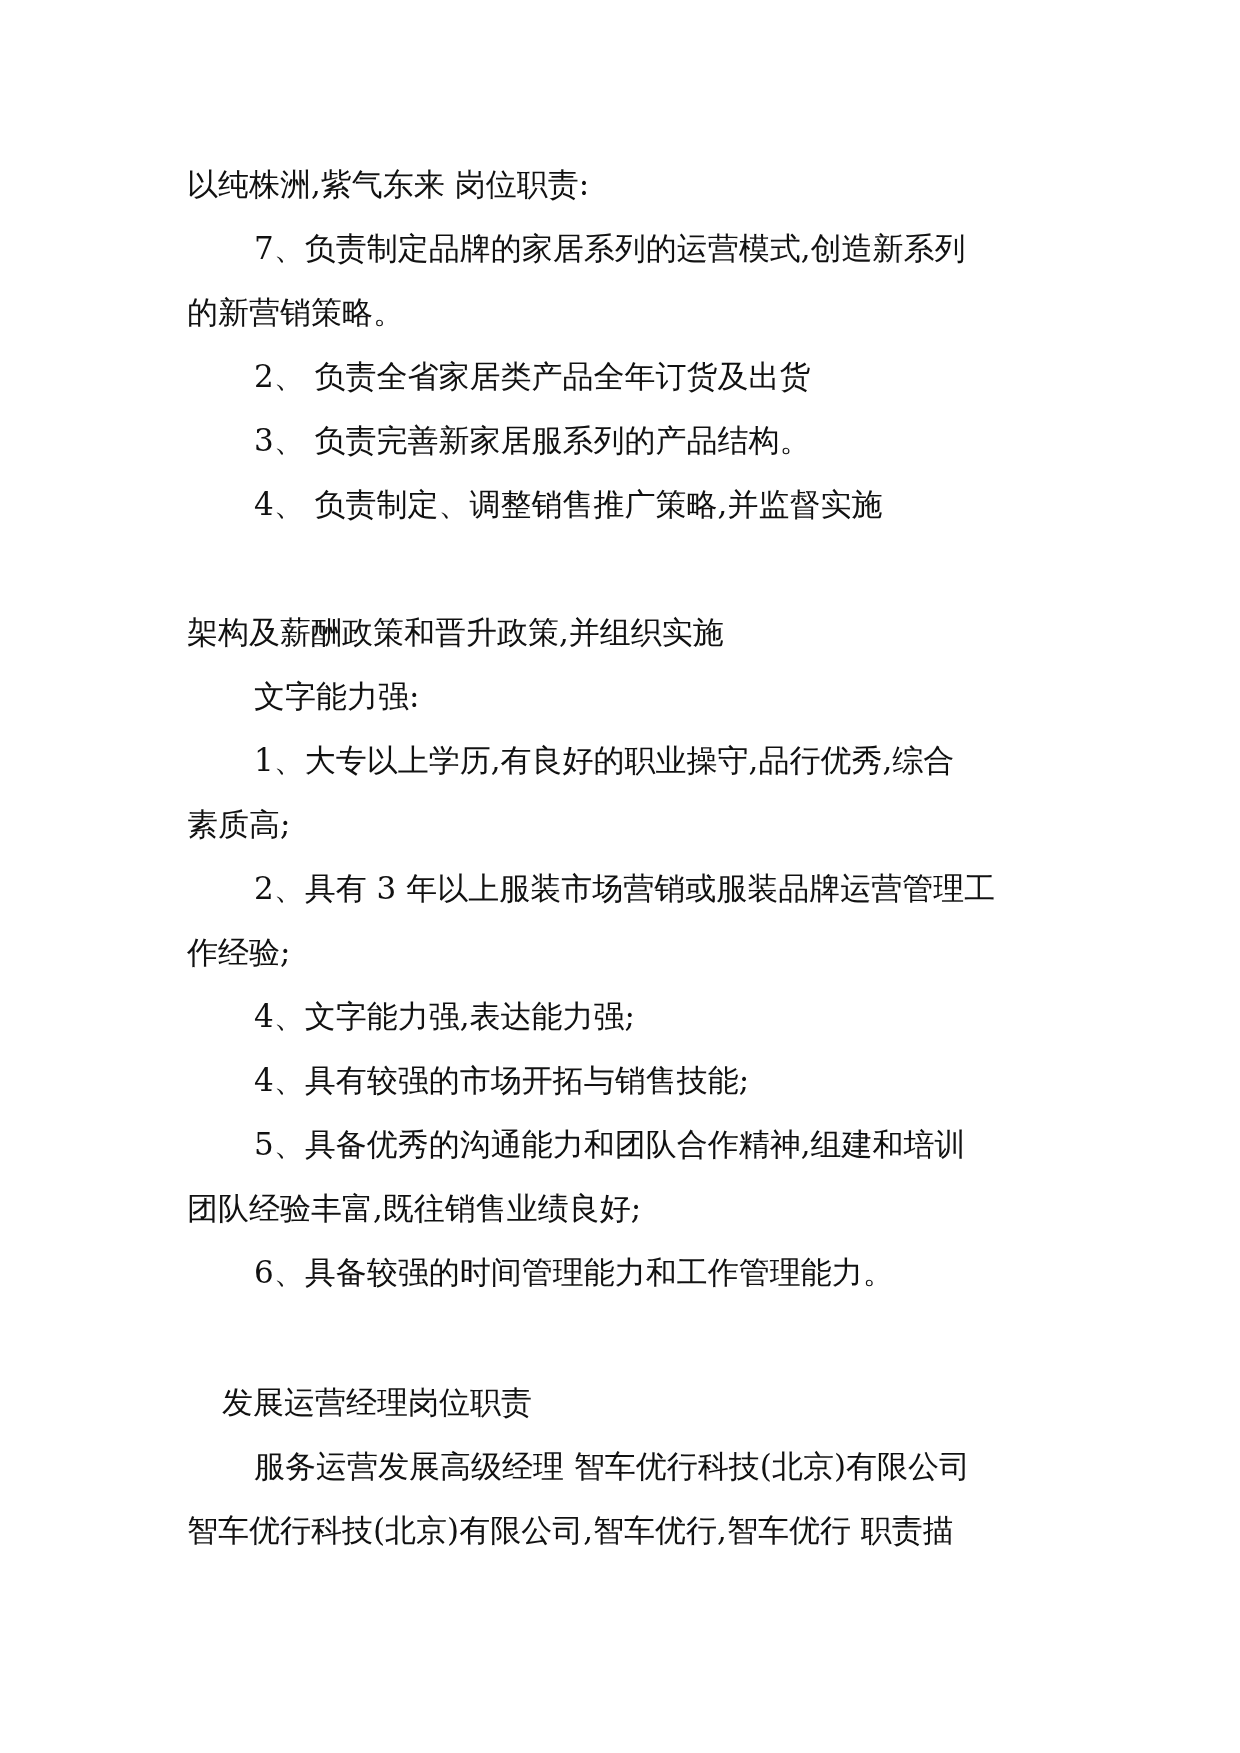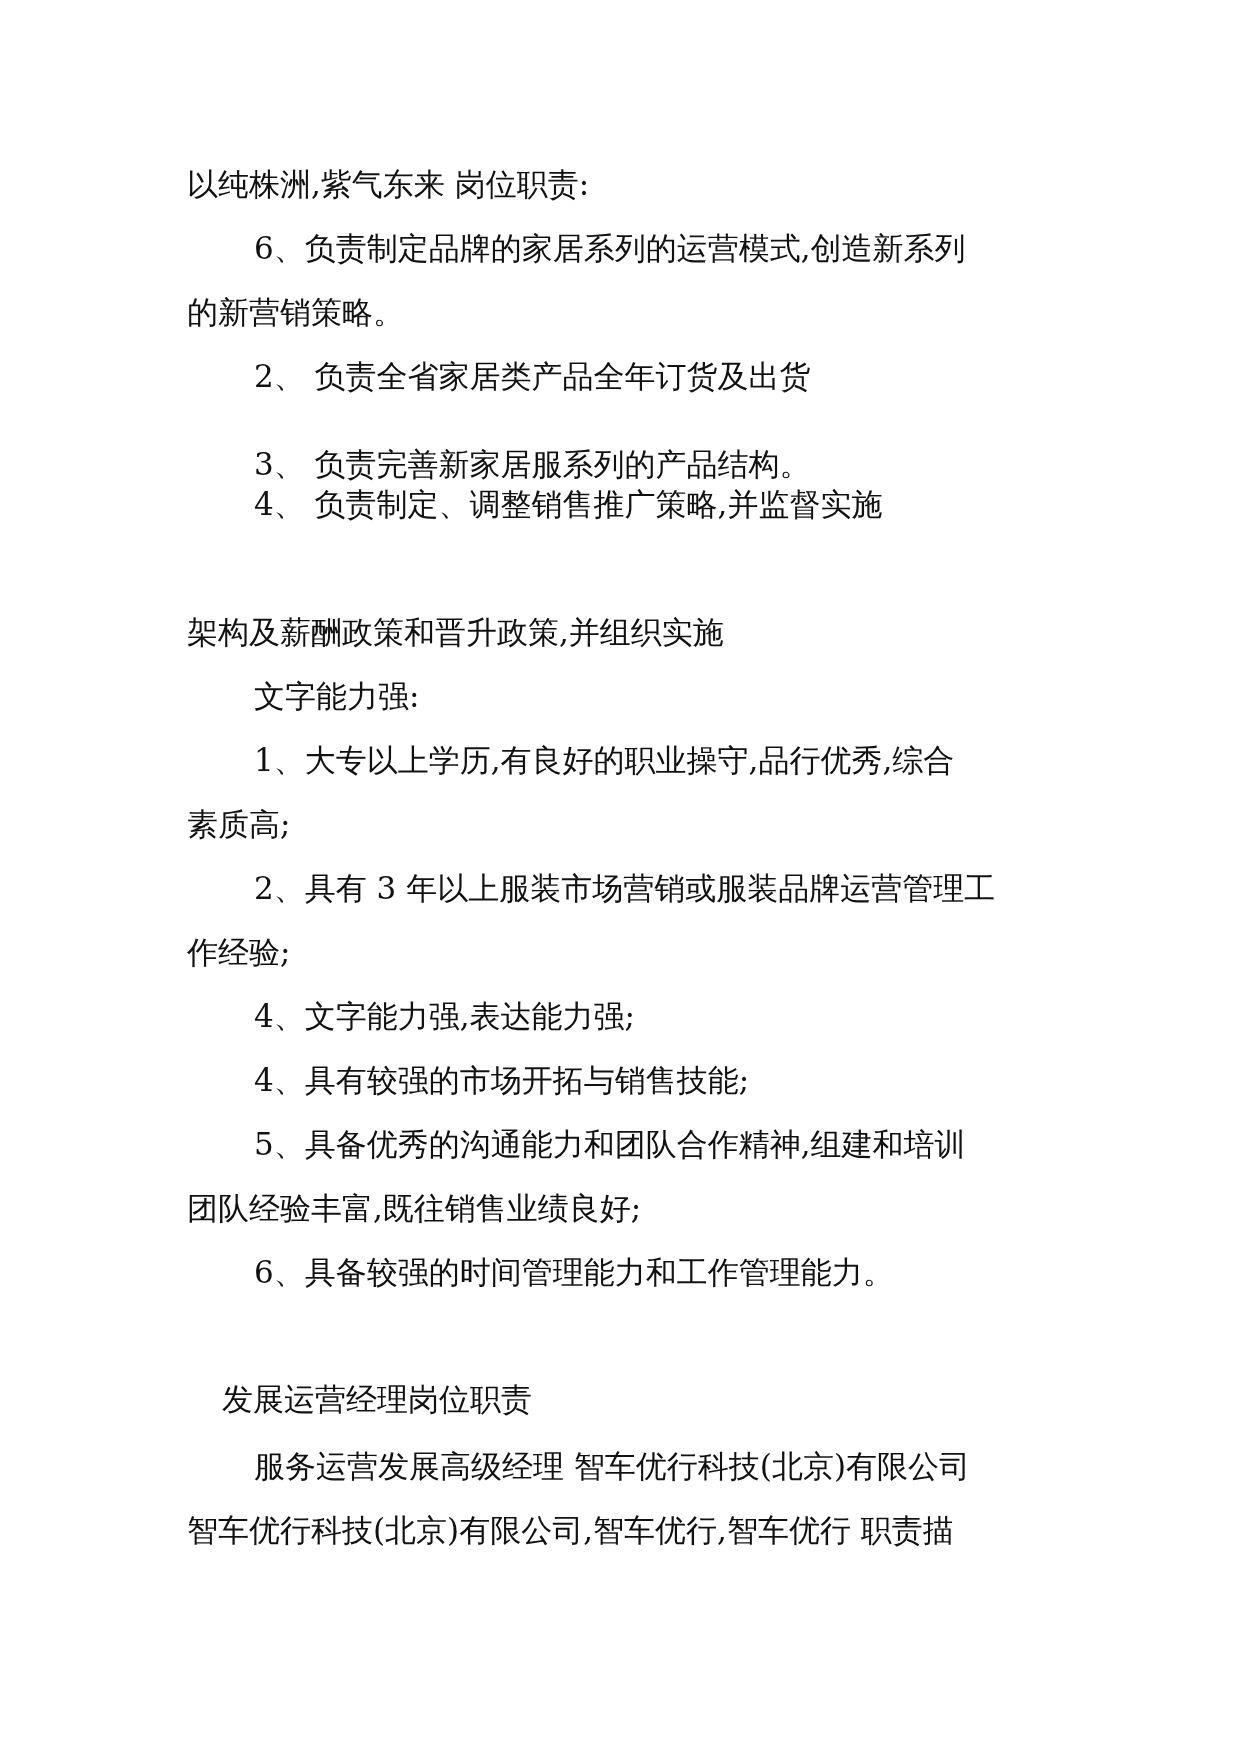--- a/index.html
+++ b/index.html
@@ -26,31 +26,31 @@
     }
     .line {
       position: absolute;
       left: 187px;
       font-size: 31px;
       line-height: 40px;
       white-space: pre;
       letter-spacing: 0px;
     }
     .indent { left: 254px; }
-    .heading-indent { left: 222px; font-family: Liberation Mono, monospace; }
+    .heading-indent { left: 222px; }
   </style>
 </head>
 <body>
 
 <div class="page">
   <div class="line" style="top:164px">以纯株洲,紫气东来 岗位职责:</div>
-  <div class="line indent" style="top:228px">6、负责制定品牌的家居系列的运营模式,创造新系列</div>
+  <div class="line indent" style="top:228px">7、负责制定品牌的家居系列的运营模式,创造新系列</div>
   <div class="line" style="top:292px">的新营销策略。</div>
   <div class="line indent" style="top:356px">2、 负责全省家居类产品全年订货及出货</div>
-  <div class="line indent" style="top:444px">3、 负责完善新家居服系列的产品结构。</div>
+  <div class="line indent" style="top:420px">3、 负责完善新家居服系列的产品结构。</div>
   <div class="line indent" style="top:484px">4、 负责制定、调整销售推广策略,并监督实施</div>
   <div class="line" style="top:612px">架构及薪酬政策和晋升政策,并组织实施</div>
   <div class="line indent" style="top:676px">文字能力强:</div>
   <div class="line indent" style="top:740px">1、大专以上学历,有良好的职业操守,品行优秀,综合</div>
   <div class="line" style="top:804px">素质高;</div>
   <div class="line indent" style="top:868px">2、具有 3 年以上服装市场营销或服装品牌运营管理工</div>
   <div class="line" style="top:932px">作经验;</div>
   <div class="line indent" style="top:996px">4、文字能力强,表达能力强;</div>
   <div class="line indent" style="top:1060px">4、具有较强的市场开拓与销售技能;</div>
   <div class="line indent" style="top:1124px">5、具备优秀的沟通能力和团队合作精神,组建和培训</div>

